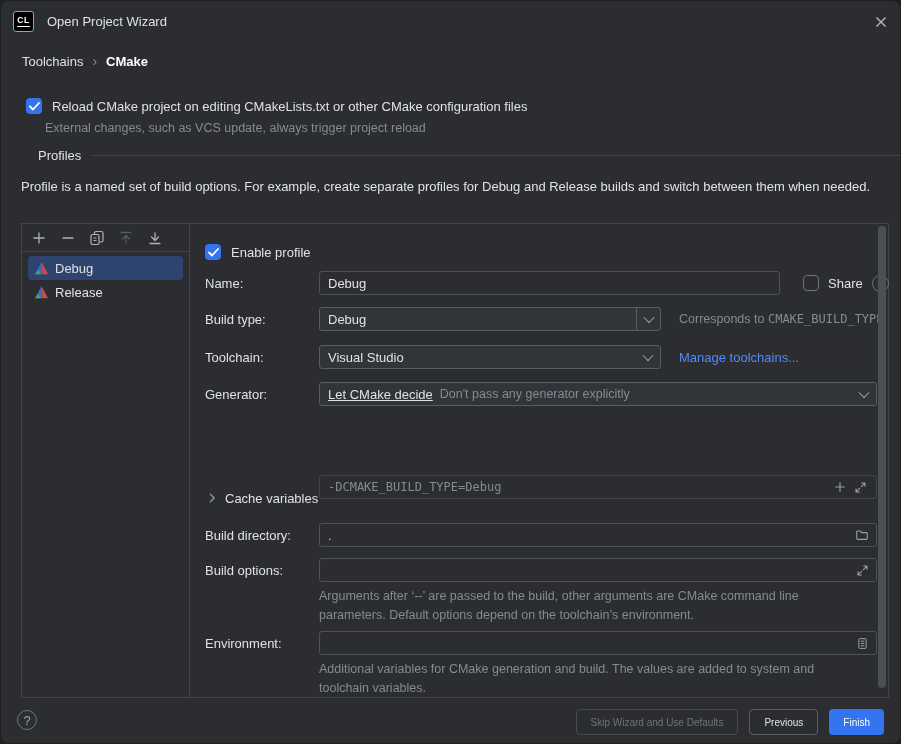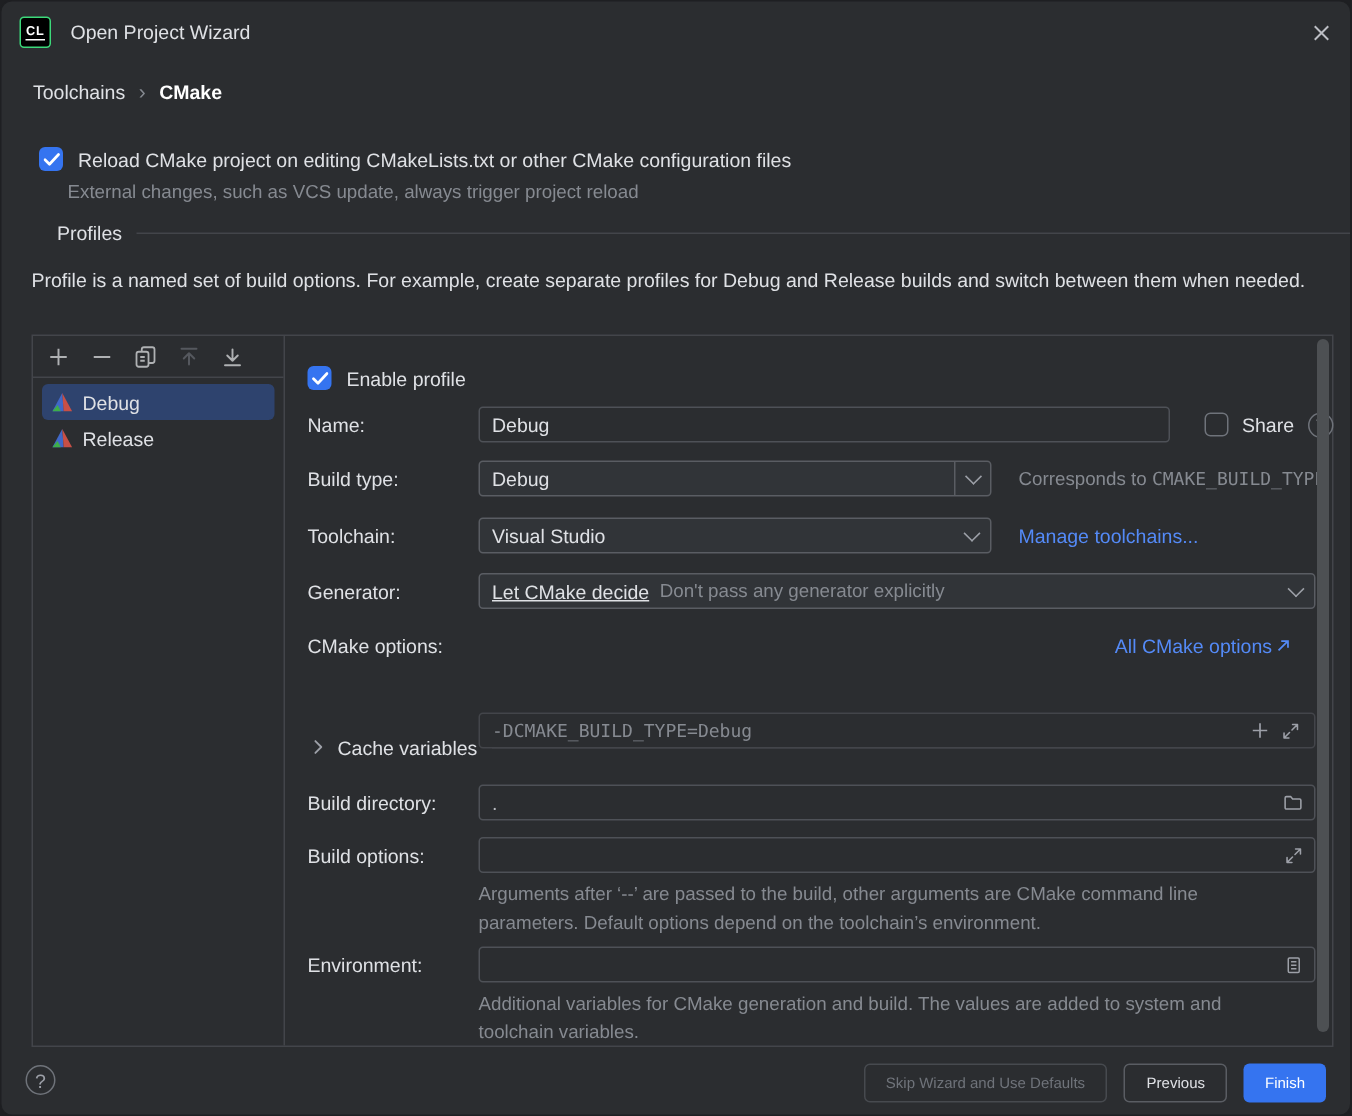--- a/index.html
+++ b/index.html
@@ -210,29 +210,20 @@
         <span class="flabel">Generator:</span>
         <div class="select ctrl" style="width:558px;">
           <span style="white-space:nowrap;text-decoration:underline;">Let CMake decide</span>
           <span class="hint" style="margin-left:7px;flex:1;white-space:nowrap;overflow:hidden;">Don't pass any generator explicitly</span>
           <span class="sel-chevron">
               <span class="chev"></span>
             </span>
         </div>
       </div>
 
-      <div class="row" style="left:15px;top:194px;right:28px;">
-        <span>CMake options:</span>
-        <span class="link" style="position:absolute;right:0;display:flex;align-items:center;gap:3px;">
-          <span>All CMake options</span>
-          <svg width="9" height="9" viewBox="0 0 10 10">
-              <path d="M1.5 8.5L8 2M3.5 1.5H8.5V6.5" stroke="#548af7" stroke-width="1.3" fill="none"></path>
-            </svg>
-        </span>
-      </div>
 
       <div class="fake-field" style="position:absolute;left:129px;top:218px;width:558px;margin-top:33px;">
         <span class="mono" style="color:#868a91;flex:1;">-DCMAKE_BUILD_TYPE=Debug</span>
         <span class="icon-btn">
           <svg width="14" height="14" viewBox="0 0 16 16">
               <path d="M8 2.5v11M2.5 8h11" stroke="#9da0a8" stroke-width="1.3"></path>
             </svg>
         </span>
         <span class="icon-btn">
           <svg width="13" height="13" viewBox="0 0 16 16" fill="none" stroke="#9da0a8" stroke-width="1.3" stroke-linecap="round" stroke-linejoin="round">

